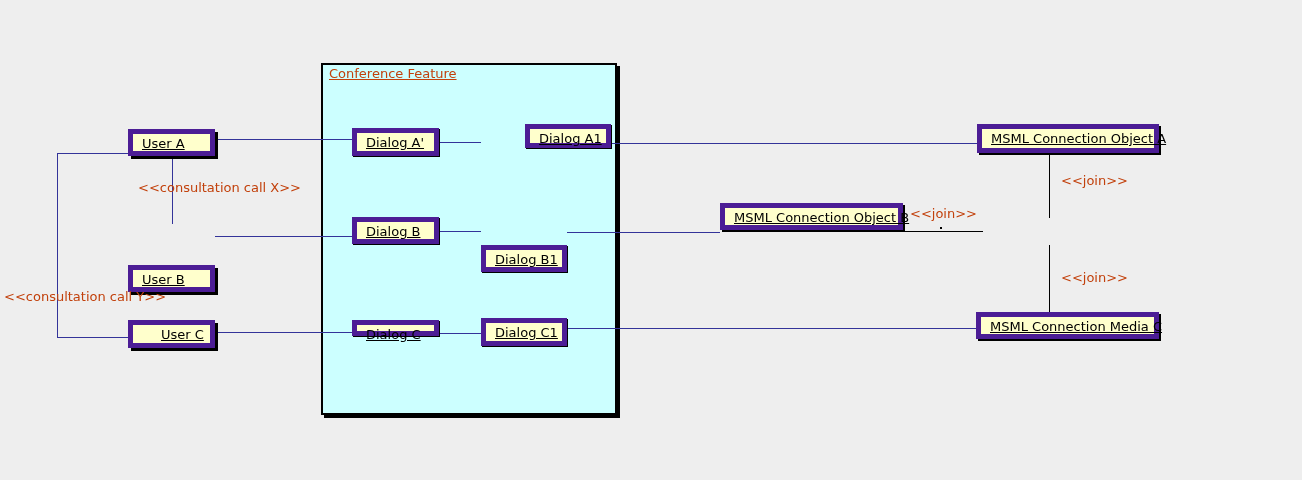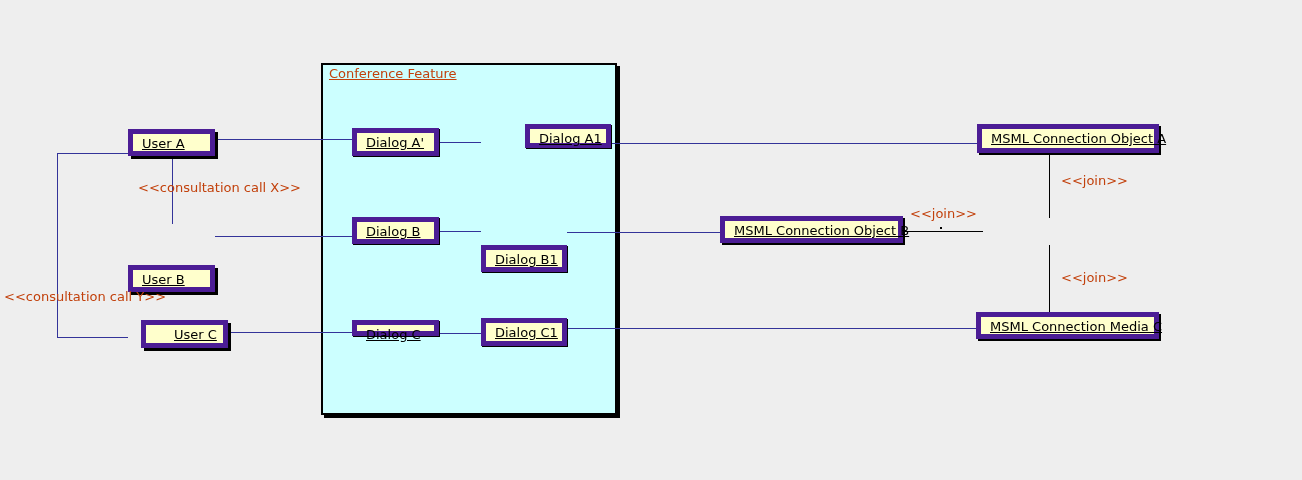--- a/index.html
+++ b/index.html
@@ -77,29 +77,29 @@
     <div class="edge" style="left: 439px; top: 231px; width: 42px; height: 1px; background: rgb(51, 51, 153);"></div>
     <div class="edge" style="left: 567px; top: 232px; width: 153px; height: 1px; background: rgb(51, 51, 153);"></div>
     <div class="edge" style="left: 214px; top: 332px; width: 138px; height: 1px; background: rgb(51, 51, 153);"></div>
     <div class="edge" style="left: 439px; top: 333px; width: 42px; height: 1px; background: rgb(51, 51, 153);"></div>
     <div class="edge" style="left: 567px; top: 328px; width: 409px; height: 1px; background: rgb(51, 51, 153);"></div>
     <div class="edge" style="left: 1049px; top: 153px; width: 1px; height: 65px; background: rgb(0, 0, 0);"></div>
     <div class="edge" style="left: 903px; top: 231px; width: 80px; height: 1px; background: rgb(0, 0, 0);"></div>
     <div class="edge" style="left: 1049px; top: 245px; width: 1px; height: 67px; background: rgb(0, 0, 0);"></div>
     <div class="node" style="left: 128px; top: 129px; width: 87px; height: 27px; box-shadow: rgb(0, 0, 0) 3px 3px 0px;">User A</div>
     <div class="node" style="left: 128px; top: 232px; width: 87px; height: 27px; box-shadow: rgb(0, 0, 0) 3px 3px 0px; margin-top: 33px;">User B</div>
-    <div class="node" style="left: 141px; top: 320px; width: 87px; height: 28px; box-shadow: rgb(0, 0, 0) 3px 3px 0px; padding-left: 28px;">User C</div>
+    <div class="node" style="left: 128px; top: 320px; width: 87px; height: 28px; box-shadow: rgb(0, 0, 0) 3px 3px 0px; padding-left: 28px;">User C</div>
     <div class="node" style="left: 352px; top: 128px; width: 87px; height: 28px; box-shadow: rgb(0, 0, 0) 1px 1px 0px;">Dialog A'</div>
     <div class="node" style="left: 481px; top: 124px; width: 86px; height: 24px; box-shadow: rgb(0, 0, 0) 1px 1px 0px; margin-left: 44px;">Dialog A1</div>
     <div class="node" style="left: 352px; top: 217px; width: 87px; height: 27px; box-shadow: rgb(0, 0, 0) 1px 1px 0px;">Dialog B</div>
     <div class="node" style="left: 481px; top: 217px; width: 86px; height: 27px; box-shadow: rgb(0, 0, 0) 1px 1px 0px; margin-top: 28px;">Dialog B1</div>
     <div class="node" style="left: 352px; top: 320px; width: 87px; height: 16px; box-shadow: rgb(0, 0, 0) 1px 1px 0px;">Dialog C</div>
     <div class="node" style="left: 481px; top: 318px; width: 86px; height: 28px; box-shadow: rgb(0, 0, 0) 1px 1px 0px;">Dialog C1</div>
     <div class="node" style="left: 977px; top: 124px; width: 182px; height: 29px; box-shadow: rgb(0, 0, 0) 2px 2px 0px;">MSML Connection Object A</div>
-    <div class="node" style="left: 720px; top: 216px; width: 183px; height: 27px; box-shadow: rgb(0, 0, 0) 2px 2px 0px;">MSML Connection Object B</div>
+    <div class="node" style="left: 720px; top: 203px; width: 183px; height: 27px; box-shadow: rgb(0, 0, 0) 2px 2px 0px;">MSML Connection Object B</div>
     <div class="node" style="left: 976px; top: 312px; width: 183px; height: 27px; box-shadow: rgb(0, 0, 0) 2px 2px 0px;">MSML Connection Media C</div>
     <div class="floating-label" style="left: 138px; top: 180px;">&lt;&lt;consultation call X&gt;&gt;</div>
     <div class="floating-label" style="left: 4px; top: 289px;">&lt;&lt;consultation call Y&gt;&gt;</div>
     <div class="floating-label" style="left: 910px; top: 206px;">&lt;&lt;join&gt;&gt;</div>
     <div class="floating-label" style="left: 1061px; top: 173px;">&lt;&lt;join&gt;&gt;</div>
     <div class="floating-label" style="left: 1061px; top: 270px;">&lt;&lt;join&gt;&gt;</div>
     <div class="anchor-dot" style="left: 940px; top: 227px;"></div>
   </div>
 
 </body></html>

